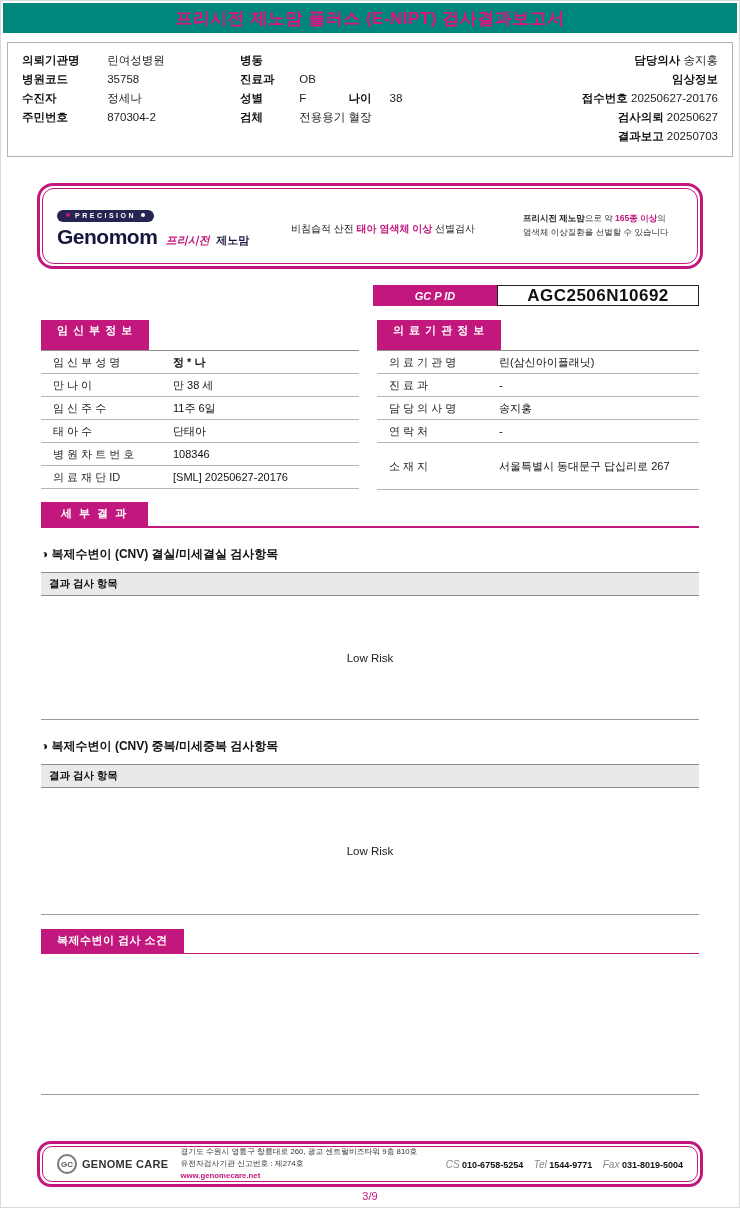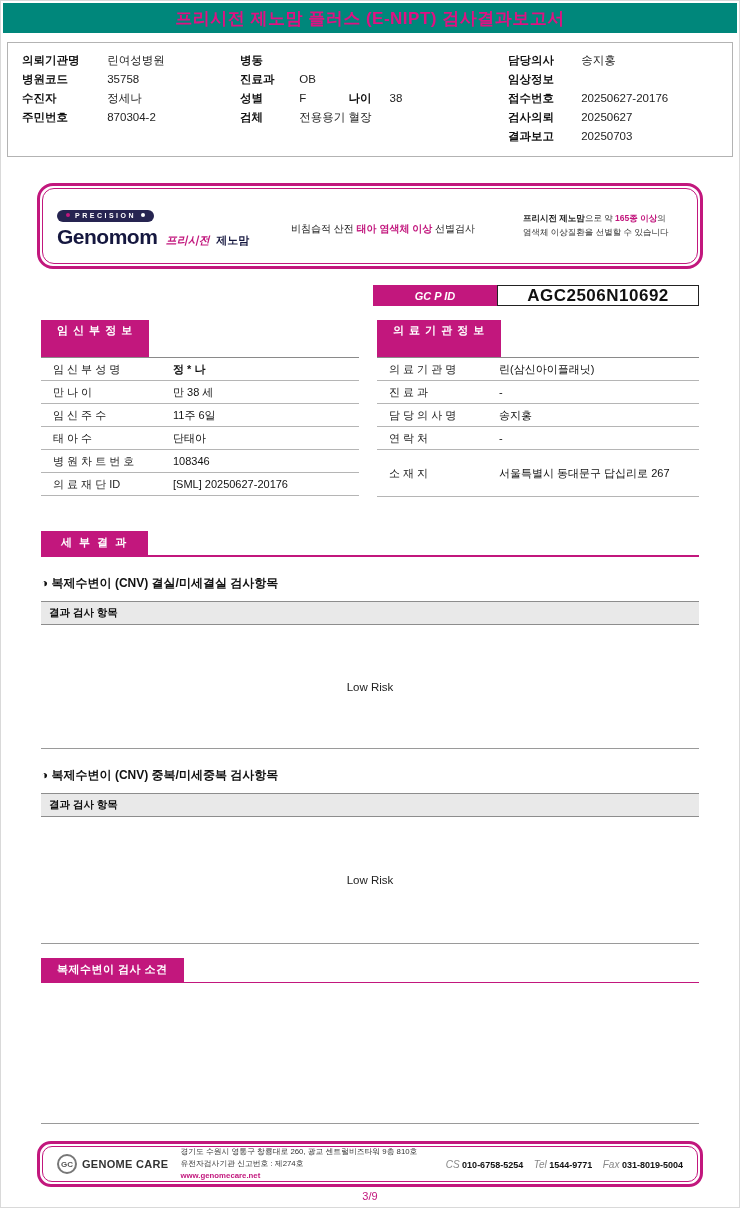--- a/index.html
+++ b/index.html
@@ -6,21 +6,21 @@
   body { margin: 0; background: #fff; font-family: "Liberation Sans", "DejaVu Sans", sans-serif; }
   .page { position: relative; width: 740px; height: 1208px; background: #fff; border: 1px solid #d9d9d9; color: #111; overflow: hidden; }
 
   
   .top-banner { margin: 2px 2px 0; height: 30px; background: var(--teal, #00877b); display: flex; align-items: center; justify-content: center; font-size: 17px; font-weight: bold; color: var(--magenta-bright, #e01183); letter-spacing: 0.5px; }
 
   
   .patient-box { margin: 9px 6px 0; border: 1px solid #b3b3b3; padding: 8px 14px 10px; display: flex; font-size: 11.5px; }
   .ph-col1 { width: 218px; }
   .ph-col2 { width: 268px; }
-  .ph-col3 { flex: 1; }
+  .ph-col3 { flex: 1; text-align: right; }
   .ph-row { height: 19px; line-height: 19px; white-space: nowrap; }
   .ph-label { display: inline-block; font-weight: bold; color: #111; }
   .ph-col1 .ph-label { width: 82px; }
   .ph-col2 .ph-label { width: 56px; }
   .ph-col2 .ph-label.age-label { width: 38px; }
   .ph-col3 .ph-label { width: 70px; }
   .ph-value { color: #222; }
   .ph-value.sex-val { display: inline-block; width: 46px; }
 
   
@@ -44,31 +44,31 @@
 
   
   .gcpid-row { margin: 16px 40px 0; display: flex; justify-content: flex-end; height: 21px; }
   .gcpid-label { width: 124px; background: var(--magenta, #c2177d); color: #fff; font-weight: bold; font-style: italic; font-size: 11px; display: flex; align-items: center; justify-content: center; }
   .gcpid-value { width: 202px; border: 1px solid #222; display: flex; align-items: center; justify-content: center; font-weight: bold; font-size: 17px; letter-spacing: 0.5px; }
 
   
   .info-tables { margin: 14px 40px 0; display: flex; gap: 18px; }
   .info-table.mother { width: 318px; }
   .info-table.clinic { flex: 1; }
-  .tbl-header { display: inline-block; background: var(--magenta, #c2177d); color: #fff; font-size: 11px; font-weight: bold; letter-spacing: 1px; padding: 3px 16px 19px; }
+  .tbl-header { display: inline-block; background: var(--magenta, #c2177d); color: #fff; font-size: 11px; font-weight: bold; letter-spacing: 1px; padding: 3px 16px 12px; }
   .tbl-body { border-top: 1px solid #8a8a8a; }
   .tbl-row { display: flex; align-items: center; min-height: 23px; border-bottom: 1px solid #b5b5b5; font-size: 11px; padding: 0 4px; }
   .mother .tbl-label { width: 128px; padding-left: 8px; color: #222; }
   .clinic .tbl-label { width: 118px; padding-left: 8px; color: #222; }
   .tbl-value { flex: 1; color: #111; }
   .tbl-value.bold { font-weight: bold; }
   .tbl-row.tall { min-height: 47px; }
 
   
-  .section-bar { margin: 34px 40px 0; border-bottom: 2px solid var(--magenta, #c2177d); line-height: 0; }
+  .section-bar { margin: 12px 40px 0; border-bottom: 2px solid var(--magenta, #c2177d); line-height: 0; }
   .section-box { display: inline-block; background: var(--magenta, #c2177d); color: #fff; font-size: 11px; font-weight: bold; letter-spacing: 2px; padding: 4px 20px 5px; line-height: normal; }
   .section-bar.opinion { margin-top: 14px; border-bottom-width: 1px; }
   .section-bar.opinion .section-box { letter-spacing: 0.5px; padding: 4px 16px 5px; }
 
   .cnv-title { margin: 18px 40px 0; font-size: 12px; font-weight: bold; color: #111; }
   .result-header { margin: 9px 40px 0; background: var(--result-gray, #e9e9e9); border-top: 1px solid #8d8d8d; border-bottom: 1px solid #8d8d8d; font-size: 10.5px; font-weight: bold; padding: 4px 8px; color: #111; }
   .result-zone { margin: 0 40px; height: 124px; border-bottom: 1px solid #9a9a9a; display: flex; align-items: center; justify-content: center; font-size: 11.5px; color: #222; }
   .result-zone.second { height: 127px; }
   .opinion-zone { margin: 0 40px; height: 141px; border-bottom: 1px solid #9a9a9a; }
 

